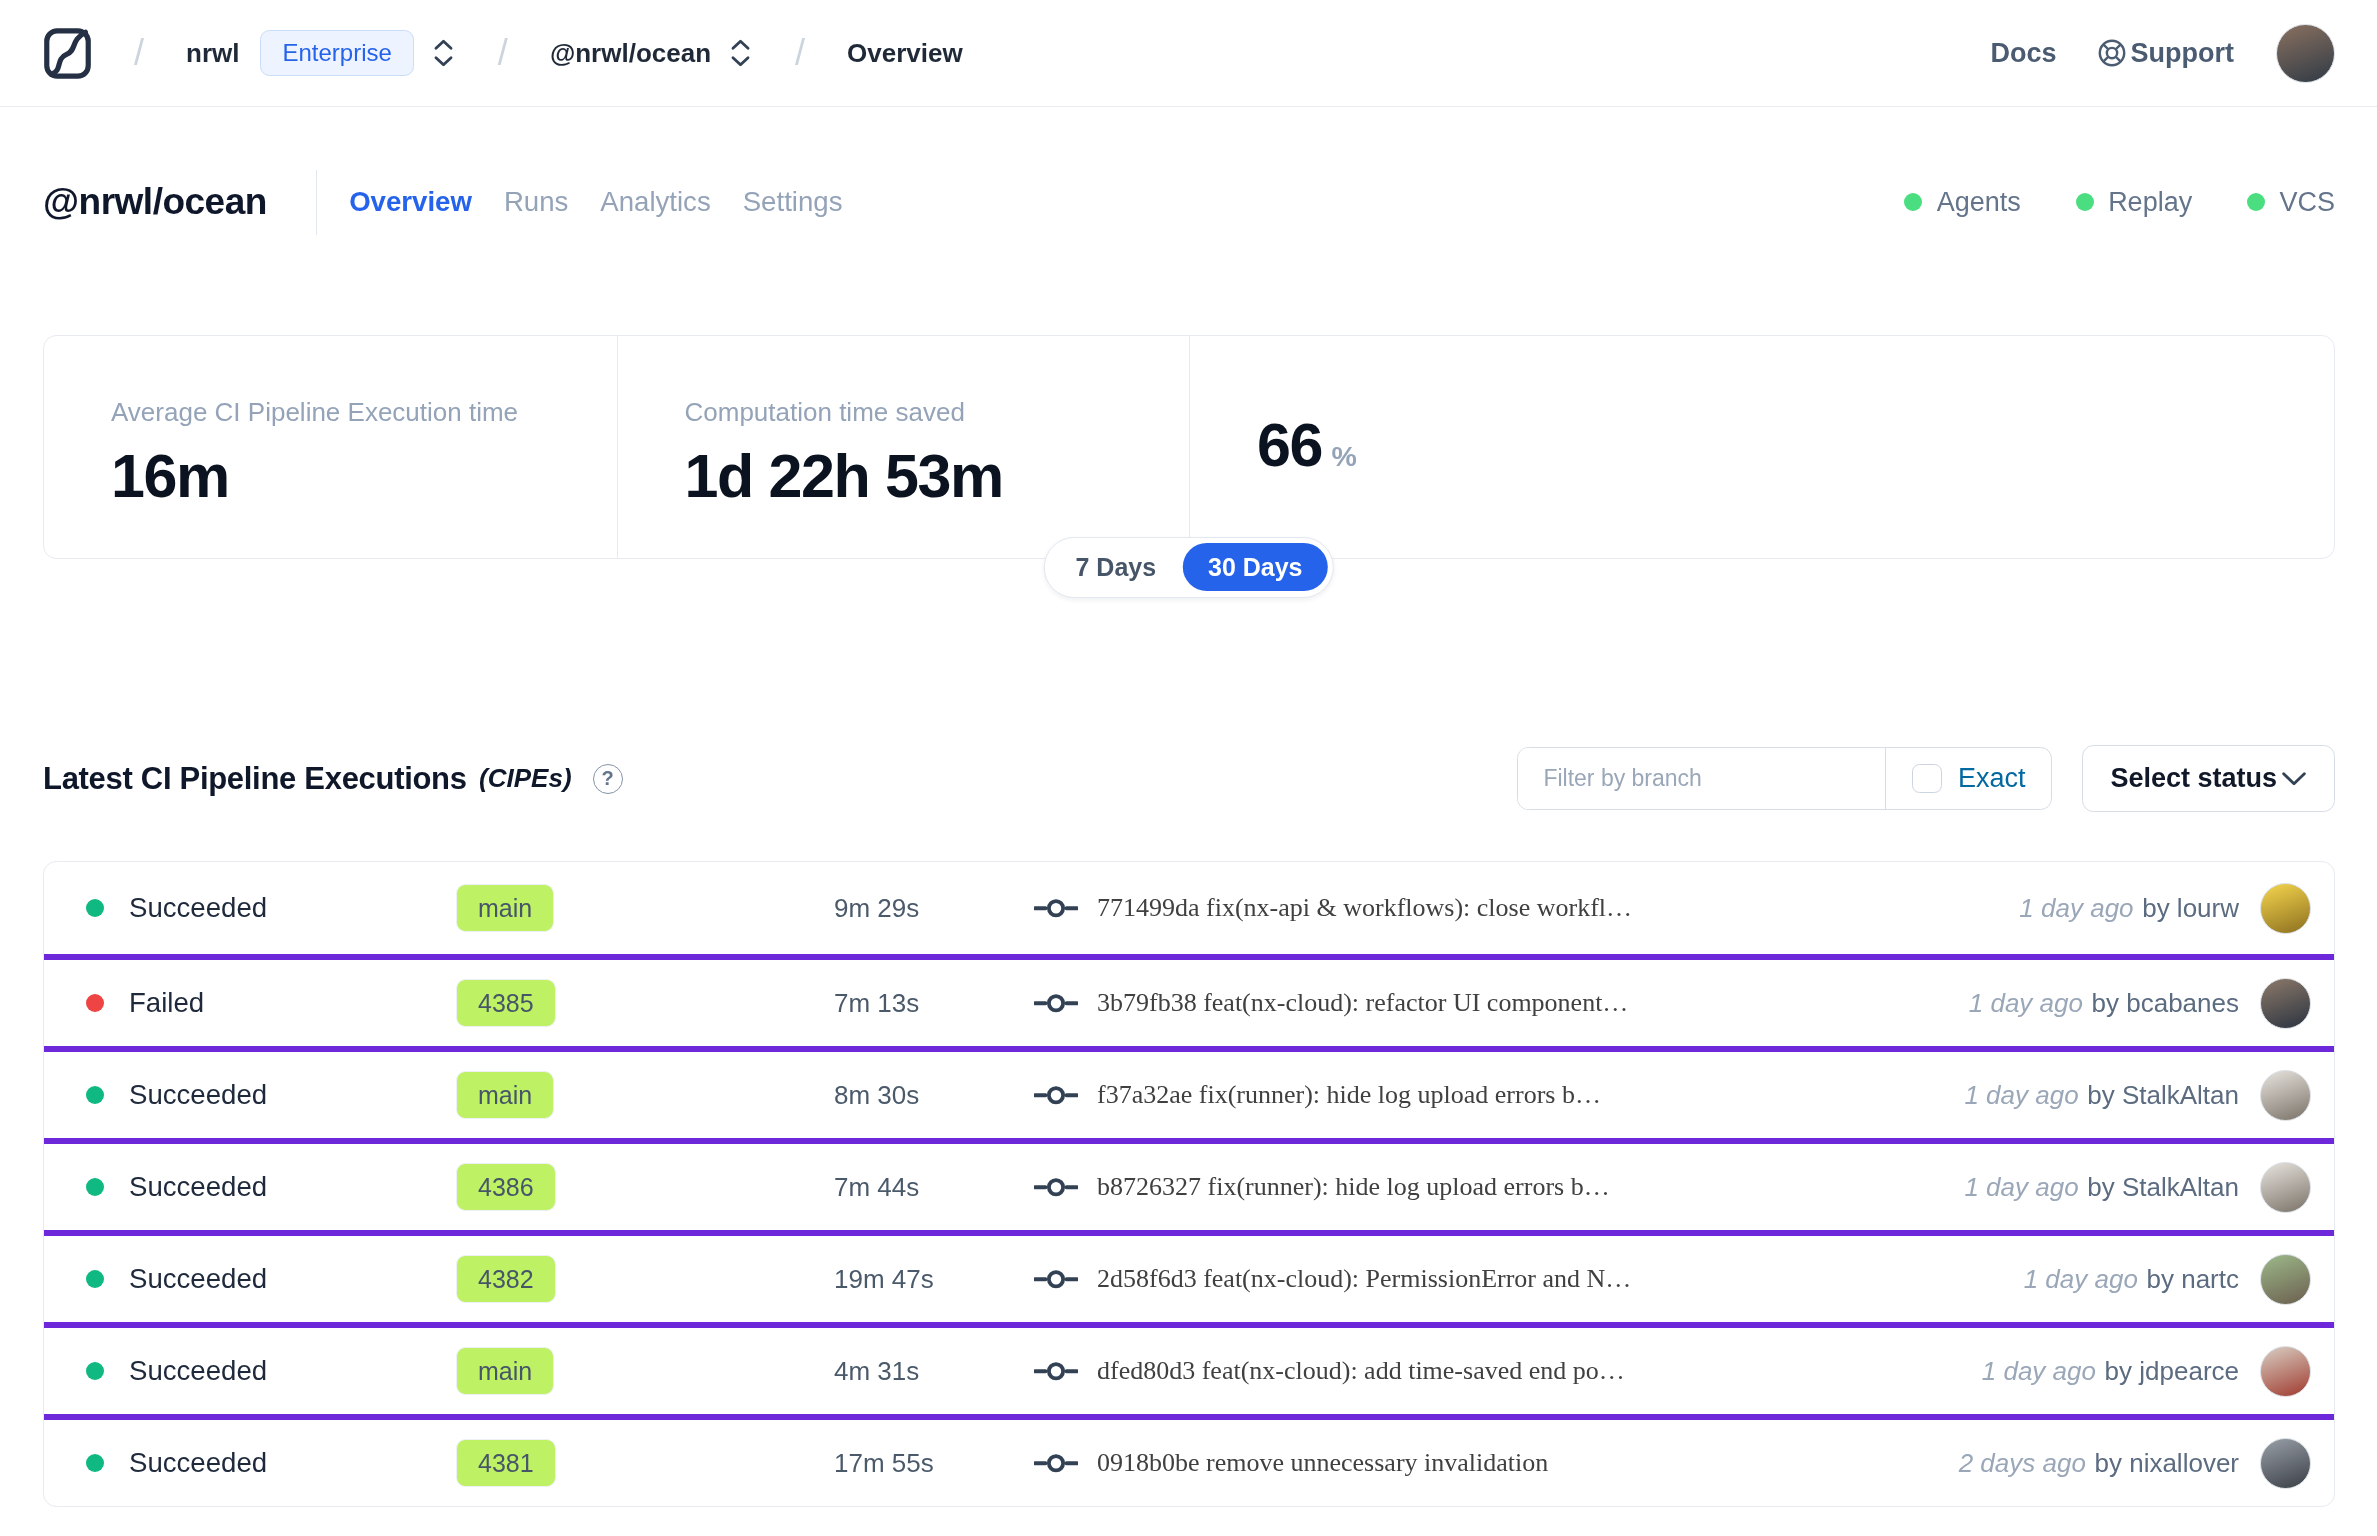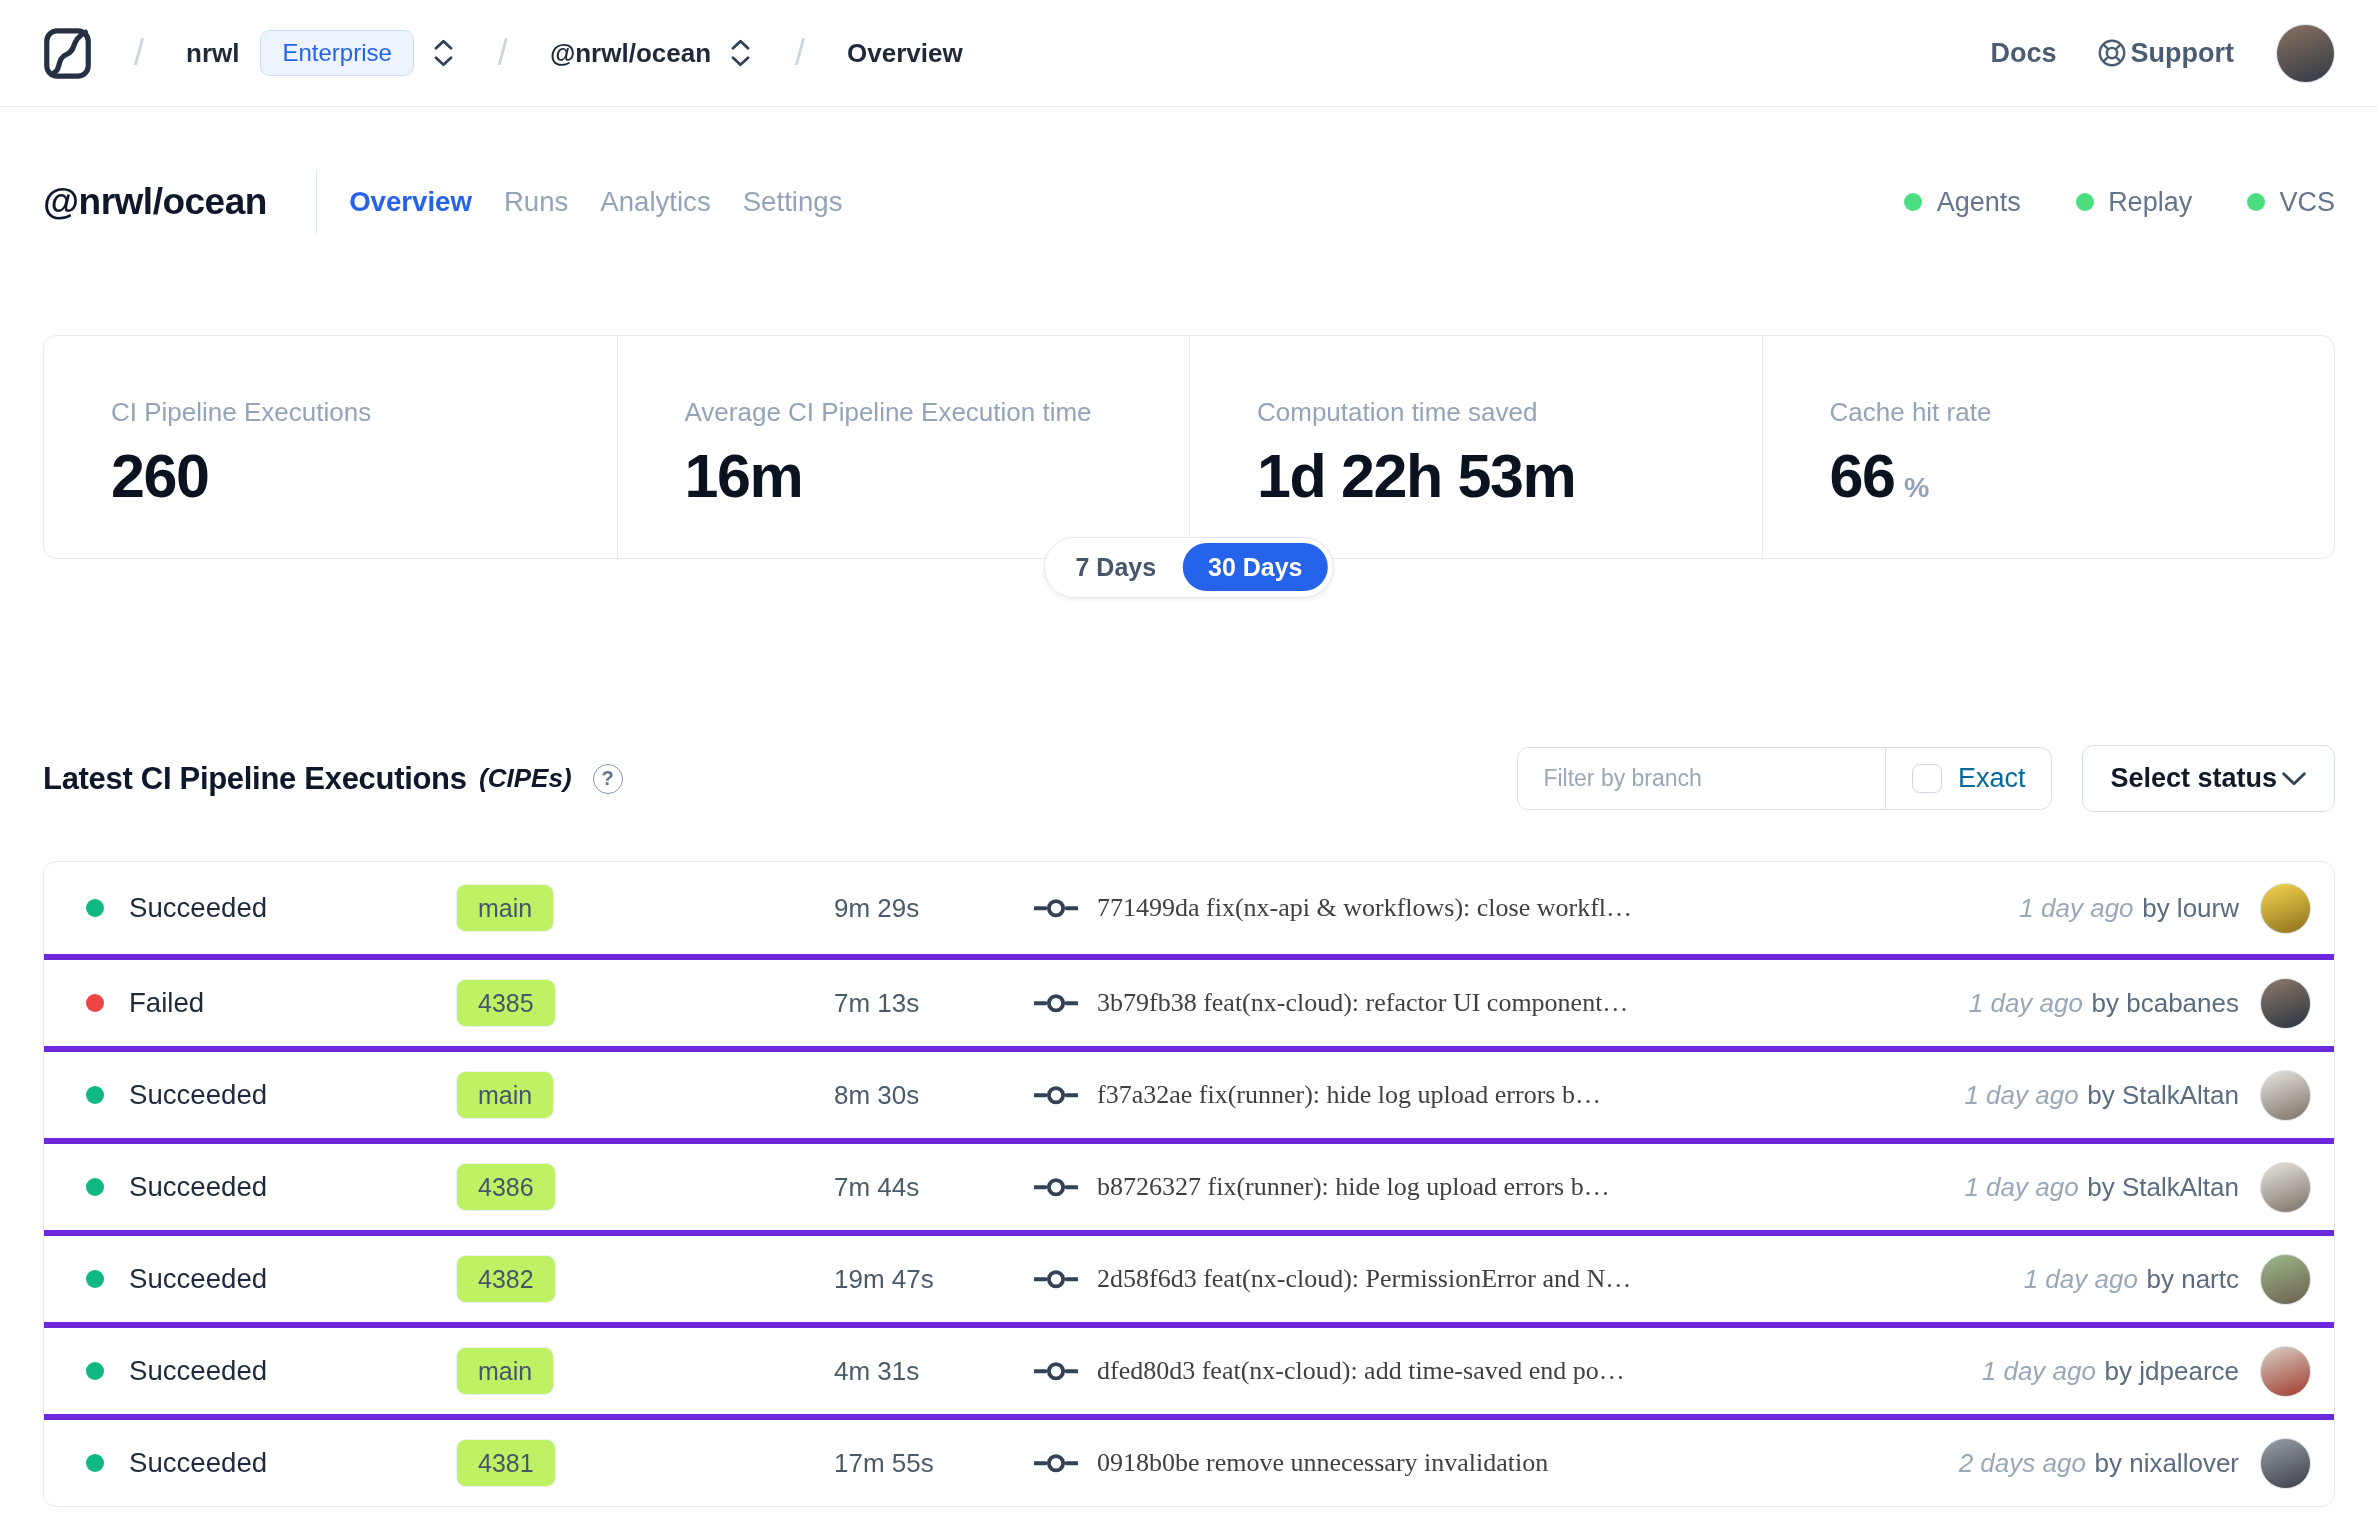--- a/index.html
+++ b/index.html
@@ -256,33 +256,28 @@
     <span class="ws-status">
       <span class="online-dot"></span>
       <span class="ws-status-label">VCS</span>
     </span>
   </div>
 </div>
 
 <div class="stats-wrap">
   <div class="stats">
     <div class="stat">
-      <div class="stat-label">CI Pipeline Executions</div>
-      <div class="stat-value"><span>260</span><span class="stat-unit"></span></div>
-    </div>
-    <div class="stat">
       <div class="stat-label">Average CI Pipeline Execution time</div>
       <div class="stat-value"><span>16m</span><span class="stat-unit"></span></div>
     </div>
     <div class="stat">
       <div class="stat-label">Computation time saved</div>
       <div class="stat-value"><span>1d 22h 53m</span><span class="stat-unit"></span></div>
     </div>
     <div class="stat">
-      <div class="stat-label">Cache hit rate</div>
       <div class="stat-value"><span>66</span><span class="stat-unit">%</span></div>
     </div>
   </div>
   <div class="range-toggle">
     <span class="range-opt">7 Days</span>
     <span class="range-opt active">30 Days</span>
   </div>
 </div>
 
 <div class="section-head">

